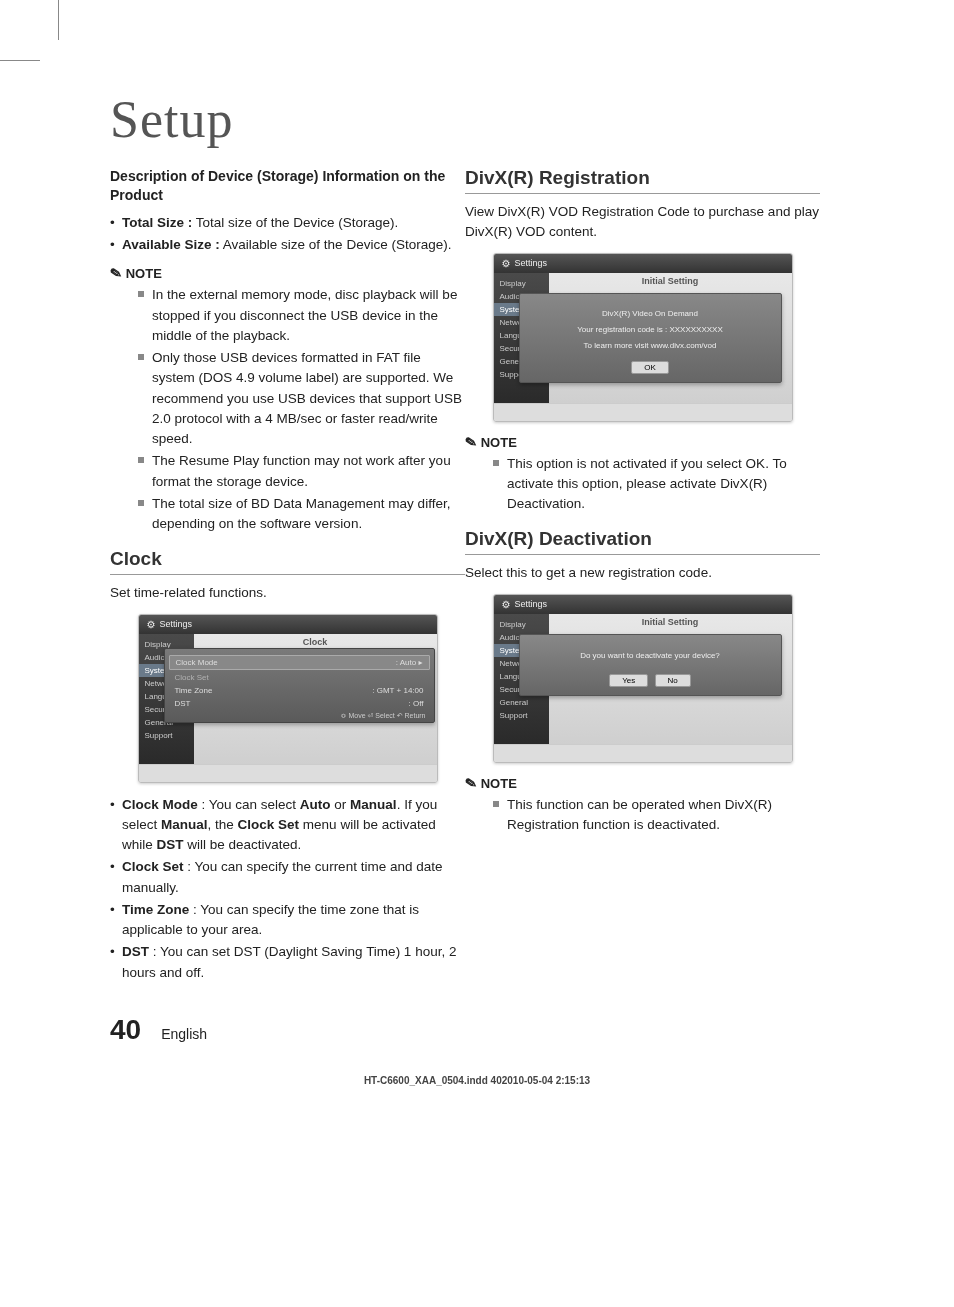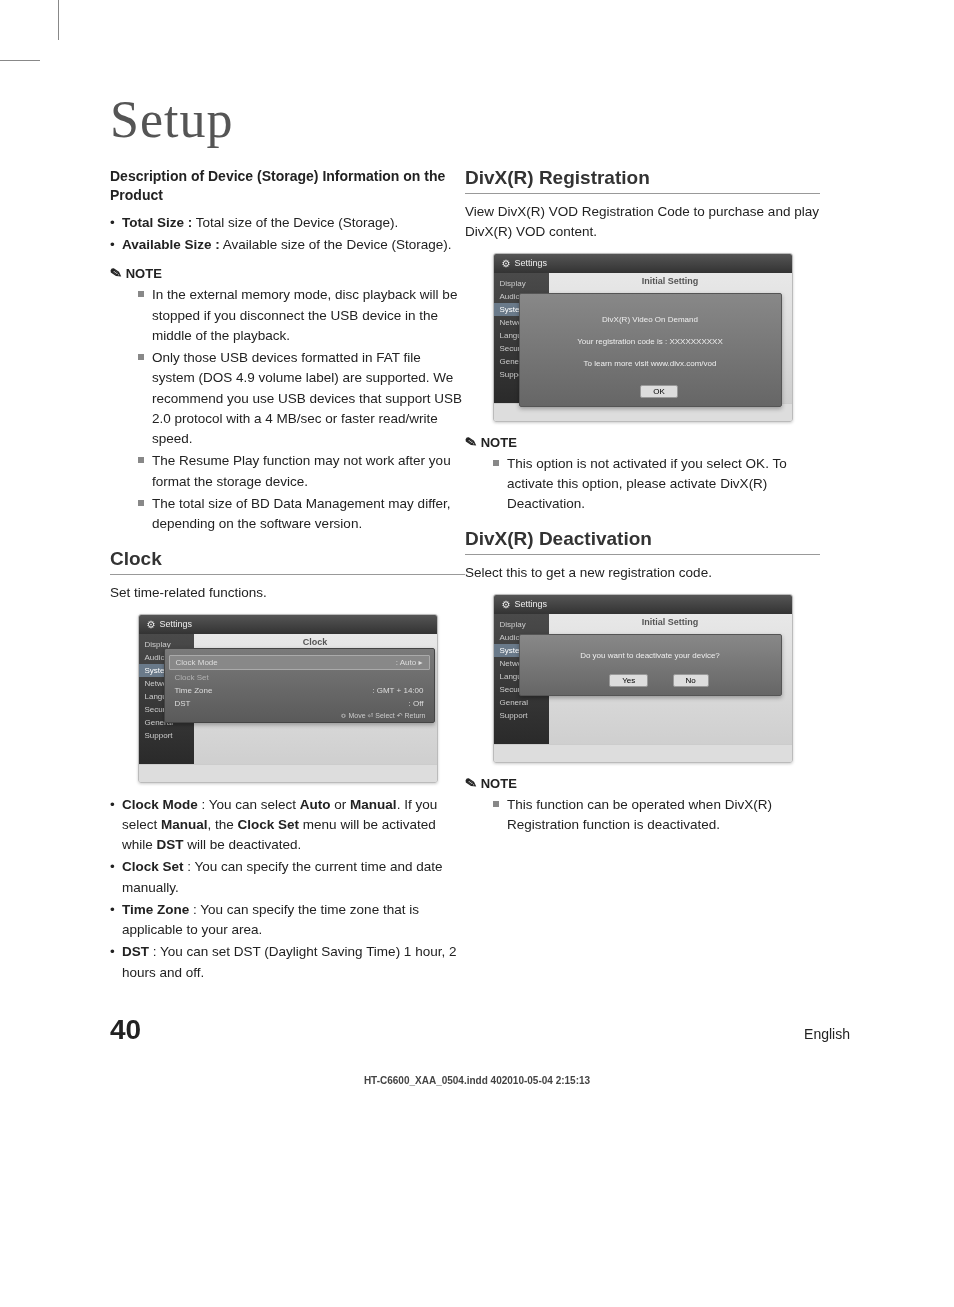--- a/index.html
+++ b/index.html
@@ -29,30 +29,30 @@
   .settings-box { width: 300px; margin: 8px auto 12px auto; border: 1px solid #bbb; border-radius: 3px; background: linear-gradient(#f4f4f4,#e2e2e2); box-shadow: 0 1px 3px rgba(0,0,0,0.2); font-size: 9px; overflow:hidden; }
   .settings-header { background: linear-gradient(#555,#333); color: #eee; padding: 4px 8px; font-size: 9px; display:flex; align-items:center; gap:4px;}
   .gear { font-size:10px; }
   .settings-body { display: flex; height: 130px; position:relative; }
   .settings-sidebar { width: 55px; background: linear-gradient(#4a4a4a,#2a2a2a); color: #ccc; font-size: 8px; padding: 4px 0; }
   .settings-sidebar div { padding: 2px 6px; }
   .settings-sidebar div.active { background: #6a7a8a; color:#fff; }
   .settings-main { flex:1; background: linear-gradient(#e8e8e8,#cfcfcf); position:relative; }
   .settings-title { text-align:center; color:#555; font-size:9px; padding:3px 0; font-weight:bold;}
   .popup { position:absolute; top:20px; left:-30px; right:10px; background: linear-gradient(#888,#666); border:1px solid #555; border-radius:2px; padding:8px 6px; color:#eee; font-size:8px; text-align:center; box-shadow:0 2px 4px rgba(0,0,0,0.3);}
-  .popup .prow { margin:13px 0; }
-  .popup button { font-size:8px; padding:1px 12px; margin:4px 2px 0 20px; border:1px solid #999; background:#ddd; border-radius:2px;}
+  .popup .prow { margin:7px 0; }
+  .popup button { font-size:8px; padding:1px 12px; margin:4px 2px 0 2px; border:1px solid #999; background:#ddd; border-radius:2px;}
   .settings-footer { height:18px; background:#ddd; border-top:1px solid #ccc;}
   
   .clock-popup { position:absolute; top:14px; left:-30px; right:2px; background: linear-gradient(#7a7a7a,#5a5a5a); border:1px solid #444; border-radius:2px; padding:6px 4px 2px 4px; color:#ddd; font-size:8px; box-shadow:0 2px 4px rgba(0,0,0,0.3);}
   .clock-row { display:flex; justify-content:space-between; padding:2px 6px; }
   .clock-row.hl { background:#888; border:1px solid #aaa; border-radius:1px; margin-bottom:1px;}
   .clock-row.dim { opacity:0.6;}
   .clock-foot { text-align:right; font-size:7px; padding:2px 4px 0 4px; color:#ccc;}
-  .page-footer { position: absolute; bottom: 72px; left: 110px; width: 740px; display:flex; align-items:baseline; gap:10px;justify-content:space-between;}
+  .page-footer { position: absolute; bottom: 72px; left: 110px; width: 740px; display:flex; align-items:baseline; gap:20px;}
   .page-num { font-size: 28px; font-weight: bold; }
   .page-lang { font-size: 14px; }
   .doc-meta { position:absolute; bottom: 32px; left: 58px; right: 58px; display:flex; justify-content:center; font-size:10px; color:#444;font-weight:bold; }
 </style>
 </head>
 <body>
 
 <div class="page">
   <div class="crop-marks">
     <div class="crop-v crop-h1"></div>

